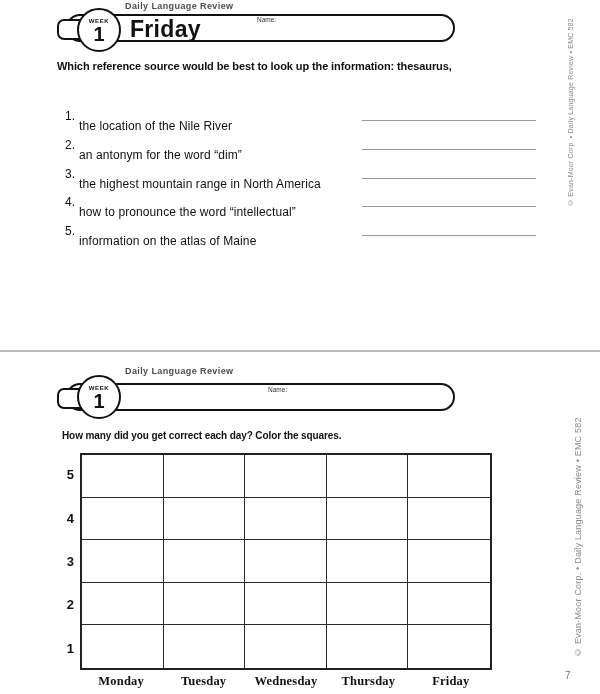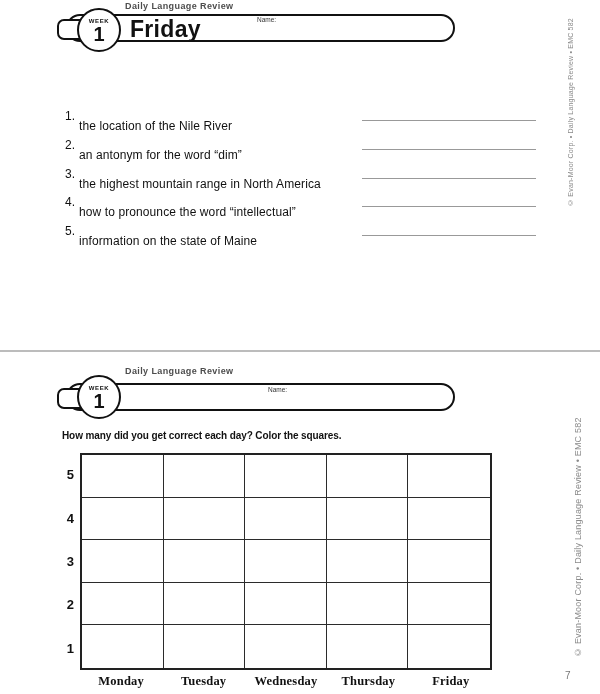--- a/index.html
+++ b/index.html
@@ -101,20 +101,21 @@
     <div class="banner-box"></div>
     <div class="tab"></div>
     <div class="week-circle">
       <span class="week-word">WEEK</span>
       <span class="week-num">1</span>
     </div>
     <div class="banner-title">Friday</div>
     <div class="name-label">Name:</div>
 
     <div class="question">
+      <span>Which reference source would be best to look up the information: thesaurus,</span>
     </div>
 
     <div class="items">
       <div class="item">
         <span class="item-number">1.</span>
         <span class="item-text">the location of the Nile River</span>
         <span class="answer-line"></span>
       </div>
       <div class="item">
         <span class="item-number">2.</span>
@@ -126,21 +127,21 @@
         <span class="item-text">the highest mountain range in North America</span>
         <span class="answer-line"></span>
       </div>
       <div class="item">
         <span class="item-number">4.</span>
         <span class="item-text">how to pronounce the word “intellectual”</span>
         <span class="answer-line"></span>
       </div>
       <div class="item">
         <span class="item-number">5.</span>
-        <span class="item-text">information on the state of Maine</span>
+        <span class="item-text">information on the atlas of Maine</span>
         <span class="answer-line"></span>
       </div>
     </div>
 
     <div class="vtext vtext-top">© Evan-Moor Corp. • Daily Language Review • EMC 582</div>
   </section>
 
   <div class="divider"></div>
 
   <section class="sheet" id="sheet-bottom">

